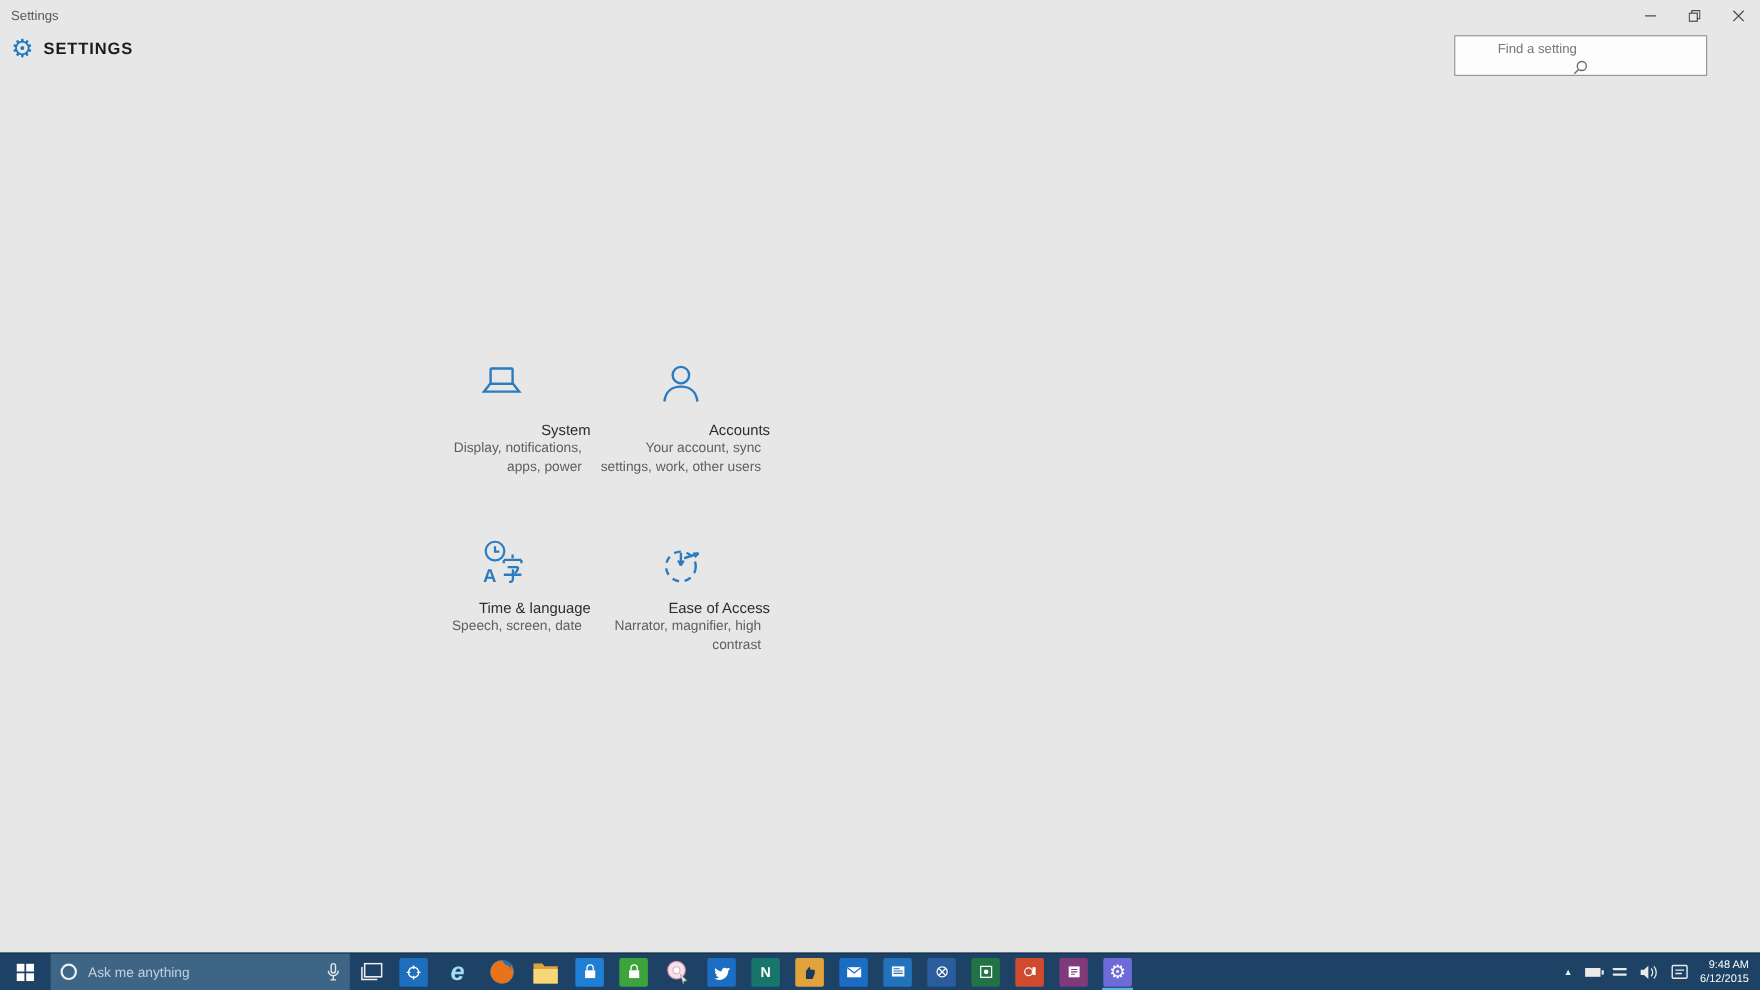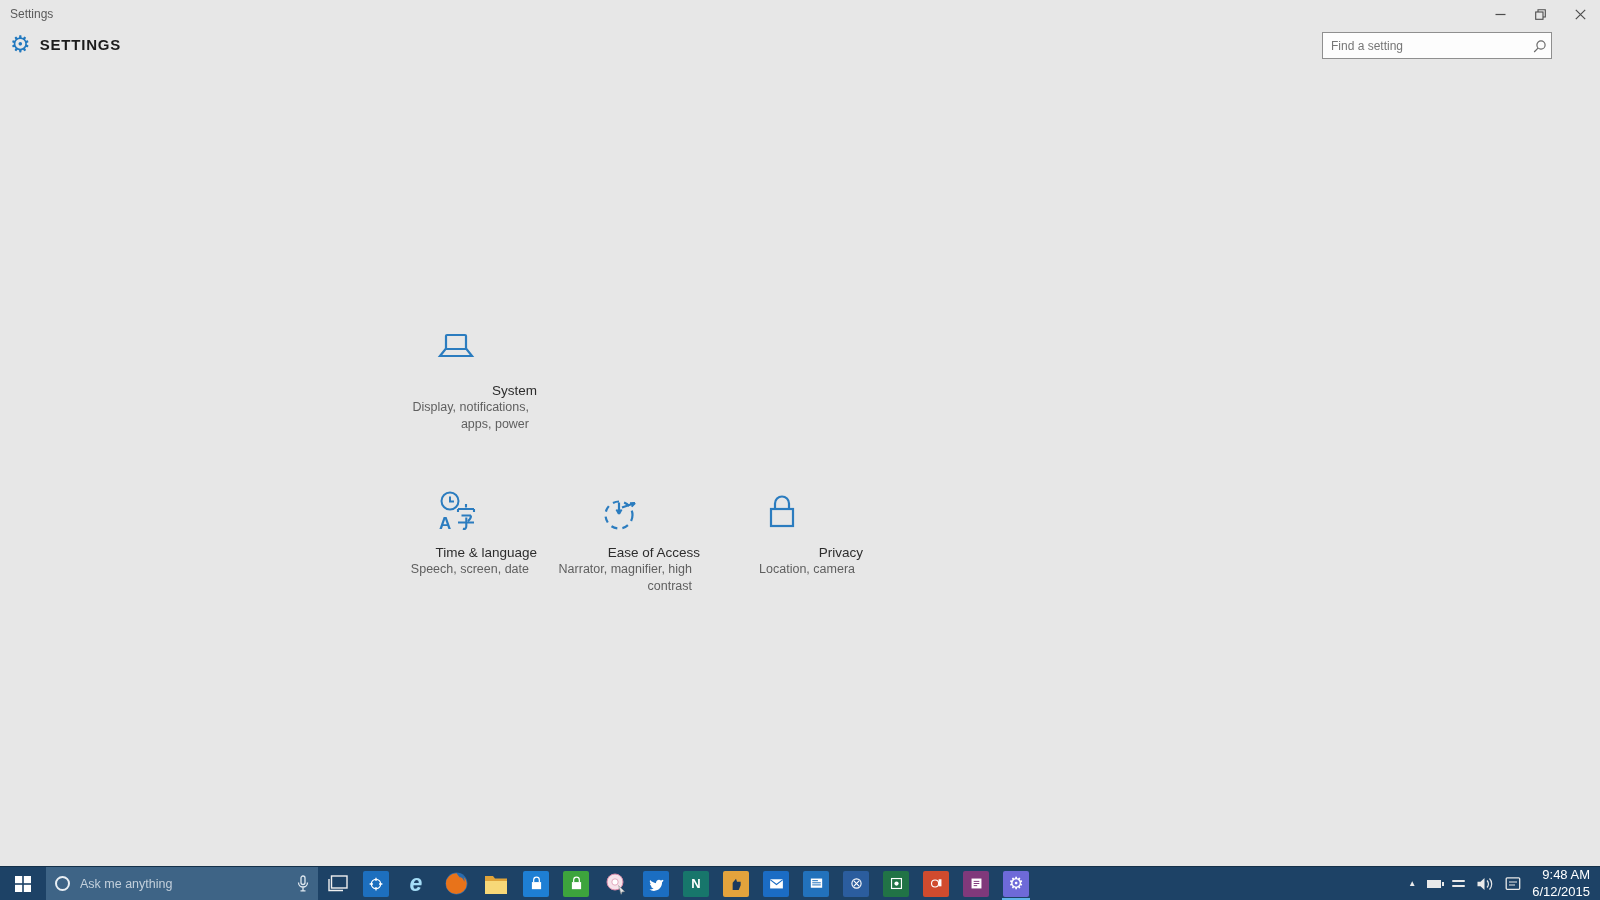--- a/index.html
+++ b/index.html
@@ -10,22 +10,22 @@
   .titlebar { position:absolute; top:0; left:0; right:0; height:28px; }
   .win-title { position:absolute; left:10px; top:7px; font-size:12px; color:#5a5a5a; }
   .win-controls { position:absolute; right:0; top:0; display:flex; }
   .wbtn { width:40px; height:28px; display:flex; align-items:center; justify-content:center; cursor:pointer; }
   .wbtn svg { stroke:#4d4d4d; }
 
   .app-header { position:absolute; top:33px; left:10px; display:flex; align-items:center; }
   .hdr-gear { color:#2279bf; font-size:23px; line-height:23px; margin-right:9px; }
   .hdr-title { font-size:15px; font-weight:600; letter-spacing:0.8px; color:#1c1c1c; }
 
-  .find-box { position:absolute; top:32px; right:48px; width:230px; height:27px;
-              border:1px solid #8f8f8f; background:#fdfdfd; display:flex; align-items:center; }
+  .find-box { position:absolute; top:32px; right:48px; width:230px; height:37px;
+              border:1px solid #8f8f8f; background:#fdfdfd; display:flex; align-items:center;flex-direction:column; }
   .find-box input { flex:1; border:0; outline:none; background:transparent; font-size:12px;
                     color:#333; padding:0 4px 0 8px; font-family:"Liberation Sans",sans-serif; }
   .find-box input::placeholder { color:#767676; }
   .find-mag { width:22px; display:flex; justify-content:center; }
 
   
   .tiles-row { position:absolute; left:374px; display:flex; }
   .row-1 { top:316px; }
   .row-2 { top:478px; }
   .tile { width:163px; text-align:right; cursor:pointer; }
@@ -55,21 +55,21 @@
   .tb-spacer { flex:1; }
 
   .tray { display:flex; align-items:center; padding-right:10px; }
   .tray > * { margin-left:11px; }
   .tray-chevron { color:#ececec; font-size:8px; cursor:pointer; }
   .battery { width:14px; height:8px; background:#e9e9e9; position:relative; cursor:pointer; }
   .battery::after { content:""; position:absolute; right:-3px; top:2px; width:2px; height:4px; background:#e9e9e9; }
   .netbars { display:flex; flex-direction:column; cursor:pointer; }
   .netbars span { display:block; width:13px; height:2.5px; background:#e9e9e9; margin:1.2px 0; border-radius:1px; }
   .tray svg { cursor:pointer; }
-  .tray-clock { text-align:right; color:#fff; font-size:13px; line-height:1.3; cursor:pointer; }
+  .tray-clock { text-align:right; color:#fff; font-size:10px; line-height:1.3; cursor:pointer; }
 </style>
 </head>
 <body>
 
 <div class="titlebar">
   <span class="win-title">Settings</span>
   <div class="win-controls">
     <div class="wbtn">
       <svg width="11" height="11" viewBox="0 0 11 11">
           <path d="M0.5 5.5h10" stroke-width="1.2"></path>
@@ -113,20 +113,30 @@
         <path d="M8 30h32l-5.5-7H13.5L8 30z"></path>
       </svg>
     </div>
     <div class="tname">System</div>
     <div class="tdesc">Display, notifications, apps, power</div>
   </div>
 
 
 
 
+  <div class="tile">
+    <div class="ticon">
+      <svg width="48" height="48" viewBox="0 0 48 48" fill="none" stroke-width="2.2">
+        <circle cx="24" cy="15" r="7.5"></circle>
+        <path d="M9 39c1-9.5 7.5-13.5 15-13.5S38 29.5 39 39"></path>
+      </svg>
+    </div>
+    <div class="tname">Accounts</div>
+    <div class="tdesc">Your account, sync settings, work, other users</div>
+  </div>
 
 </div>
 
 <div class="tiles-row row-2">
 
   <div class="tile">
     <div class="ticon">
       <svg width="48" height="48" viewBox="0 0 48 48" fill="none" stroke-width="2">
         <circle cx="18" cy="13" r="8.5"></circle>
         <path d="M18 8.5v5h4"></path>
@@ -146,30 +156,20 @@
         <path d="M24 14.5V26"></path>
         <path d="M24 26l-2.6-4.4M24 26l2.6-4.4" stroke-width="2"></path>
         <path d="M27 19.5l13-4.5"></path>
         <path d="M40 15l-5 .2M40 15l-3.4 3.6" stroke-width="2"></path>
       </svg>
     </div>
     <div class="tname">Ease of Access</div>
     <div class="tdesc">Narrator, magnifier, high contrast</div>
   </div>
 
-  <div class="tile">
-    <div class="ticon">
-      <svg width="48" height="48" viewBox="0 0 48 48" fill="none" stroke-width="2.2">
-        <rect x="13" y="21" width="22" height="17"></rect>
-        <path d="M17 21v-5.5a7 7 0 0 1 14 0V21"></path>
-      </svg>
-    </div>
-    <div class="tname">Privacy</div>
-    <div class="tdesc">Location, camera</div>
-  </div>
 
 
 </div>
 
 <div class="taskbar">
 
   <div class="tb-start">
     <svg width="16" height="16" viewBox="0 0 16 16">
       <rect x="0" y="0" width="7.2" height="7.2" fill="#fff"></rect>
       <rect x="8.8" y="0" width="7.2" height="7.2" fill="#fff"></rect>

